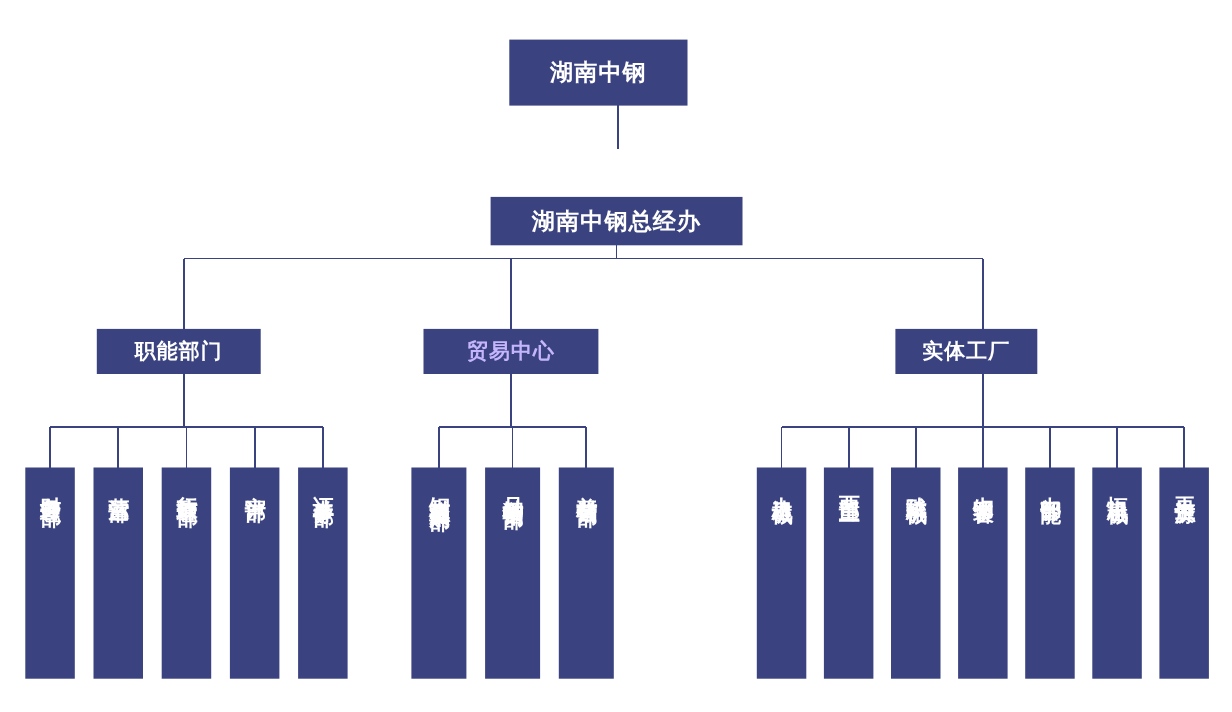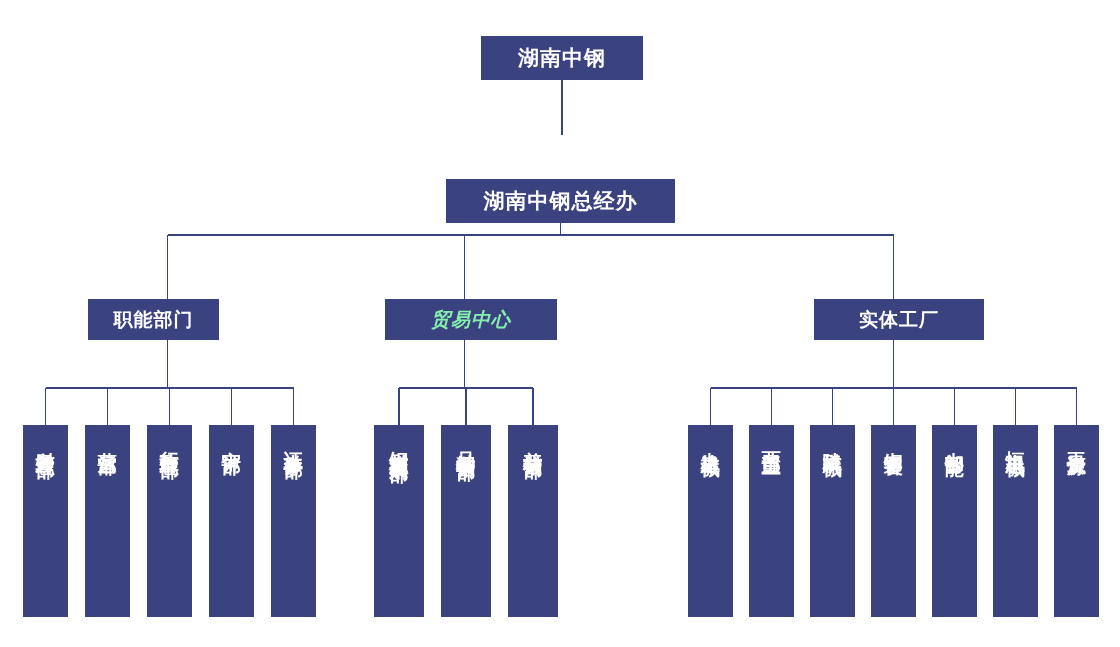--- a/index.html
+++ b/index.html
@@ -94,60 +94,60 @@
       <line x1="710.5" y1="388" x2="1076.5" y2="388" stroke="#3A4280" stroke-width="1.6" shape-rendering="crispEdges"></line>
       <line x1="710.5" y1="388" x2="710.5" y2="425" stroke="#3A4280" stroke-width="1.6" shape-rendering="crispEdges"></line>
       <line x1="771.5" y1="388" x2="771.5" y2="425" stroke="#3A4280" stroke-width="1.6" shape-rendering="crispEdges"></line>
       <line x1="832.5" y1="388" x2="832.5" y2="425" stroke="#3A4280" stroke-width="1.6" shape-rendering="crispEdges"></line>
       <line x1="893.5" y1="388" x2="893.5" y2="425" stroke="#3A4280" stroke-width="1.6" shape-rendering="crispEdges"></line>
       <line x1="954.5" y1="388" x2="954.5" y2="425" stroke="#3A4280" stroke-width="1.6" shape-rendering="crispEdges"></line>
       <line x1="1015.5" y1="388" x2="1015.5" y2="425" stroke="#3A4280" stroke-width="1.6" shape-rendering="crispEdges"></line>
       <line x1="1076.5" y1="388" x2="1076.5" y2="425" stroke="#3A4280" stroke-width="1.6" shape-rendering="crispEdges"></line>
     </svg>
 
-  <div class="node level-0" id="node-root" style="left: 481px; top: 36px; width: 162px; height: 44px; background: rgb(58, 66, 128); color: rgb(255, 255, 255);">
+  <div class="node level-0" id="node-root" style="left: 463px; top: 36px; width: 162px; height: 60px; background: rgb(58, 66, 128); color: rgb(255, 255, 255);">
     <span>湖南中钢</span>
   </div>
 
   <div class="node level-1" id="node-gm" style="left: 446px; top: 135px; width: 229px; height: 44px; background: rgb(58, 66, 128); color: rgb(255, 255, 255);">
     <span>湖南中钢总经办</span>
   </div>
 
   <div id="nodes-layer">
-      <div class="node level-2" style="left: 88px; top: 299px; width: 131px; height: 41px; background: rgb(58, 66, 128); color: rgb(255, 255, 255);">
+      <div class="node level-2" style="left: 88px; top: 299px; width: 149px; height: 41px; background: rgb(58, 66, 128); color: rgb(255, 255, 255);">
         <span>职能部门</span>
       </div>
       <div class="node leaf" style="left: 23px; top: 425px; width: 45px; height: 192px; background: rgb(58, 66, 128); color: rgb(255, 255, 255);">
         <span class="vtext">财务管理部</span>
       </div>
       <div class="node leaf" style="left: 85px; top: 425px; width: 45px; height: 192px; background: rgb(58, 66, 128); color: rgb(255, 255, 255);">
         <span class="vtext">营运部</span>
       </div>
       <div class="node leaf" style="left: 147px; top: 425px; width: 45px; height: 192px; background: rgb(58, 66, 128); color: rgb(255, 255, 255);">
         <span class="vtext">行政管理部</span>
       </div>
       <div class="node leaf" style="left: 209px; top: 425px; width: 45px; height: 192px; background: rgb(58, 66, 128); color: rgb(255, 255, 255);">
         <span class="vtext">审计部</span>
       </div>
       <div class="node leaf" style="left: 271px; top: 425px; width: 45px; height: 192px; background: rgb(58, 66, 128); color: rgb(255, 255, 255);">
         <span class="vtext">证券事务部</span>
       </div>
-      <div class="node level-2" style="left: 385px; top: 299px; width: 172px; height: 41px; background: rgb(58, 66, 128); color: #86efac; font-style: italic;">
+      <div class="node level-2" style="left: 385px; top: 299px; width: 159px; height: 41px; background: rgb(58, 66, 128); color: #c4b5fd;">
         <span>贸易中心</span>
       </div>
       <div class="node leaf" style="left: 374px; top: 425px; width: 50px; height: 192px; background: rgb(58, 66, 128); color: rgb(255, 255, 255);">
         <span class="vtext">钢材资源采购部</span>
       </div>
       <div class="node leaf" style="left: 441px; top: 425px; width: 50px; height: 192px; background: rgb(58, 66, 128); color: rgb(255, 255, 255);">
         <span class="vtext">品种钢营销部</span>
       </div>
       <div class="node leaf" style="left: 508px; top: 425px; width: 50px; height: 192px; background: rgb(58, 66, 128); color: rgb(255, 255, 255);">
         <span class="vtext">普材营销部</span>
       </div>
-      <div class="node level-2" style="left: 814px; top: 299px; width: 170px; height: 41px; background: rgb(58, 66, 128); color: rgb(255, 255, 255);">
+      <div class="node level-2" style="left: 814px; top: 299px; width: 129px; height: 41px; background: rgb(58, 66, 128); color: rgb(255, 255, 255);">
         <span>实体工厂</span>
       </div>
       <div class="node leaf" style="left: 688px; top: 425px; width: 45px; height: 192px; background: rgb(58, 66, 128); color: rgb(255, 255, 255);">
         <span class="vtext">力达机械</span>
       </div>
       <div class="node leaf" style="left: 749px; top: 425px; width: 45px; height: 192px; background: rgb(58, 66, 128); color: rgb(255, 255, 255);">
         <span class="vtext">西部重工</span>
       </div>
       <div class="node leaf" style="left: 810px; top: 425px; width: 45px; height: 192px; background: rgb(58, 66, 128); color: rgb(255, 255, 255);">
         <span class="vtext">武陵机械</span>

